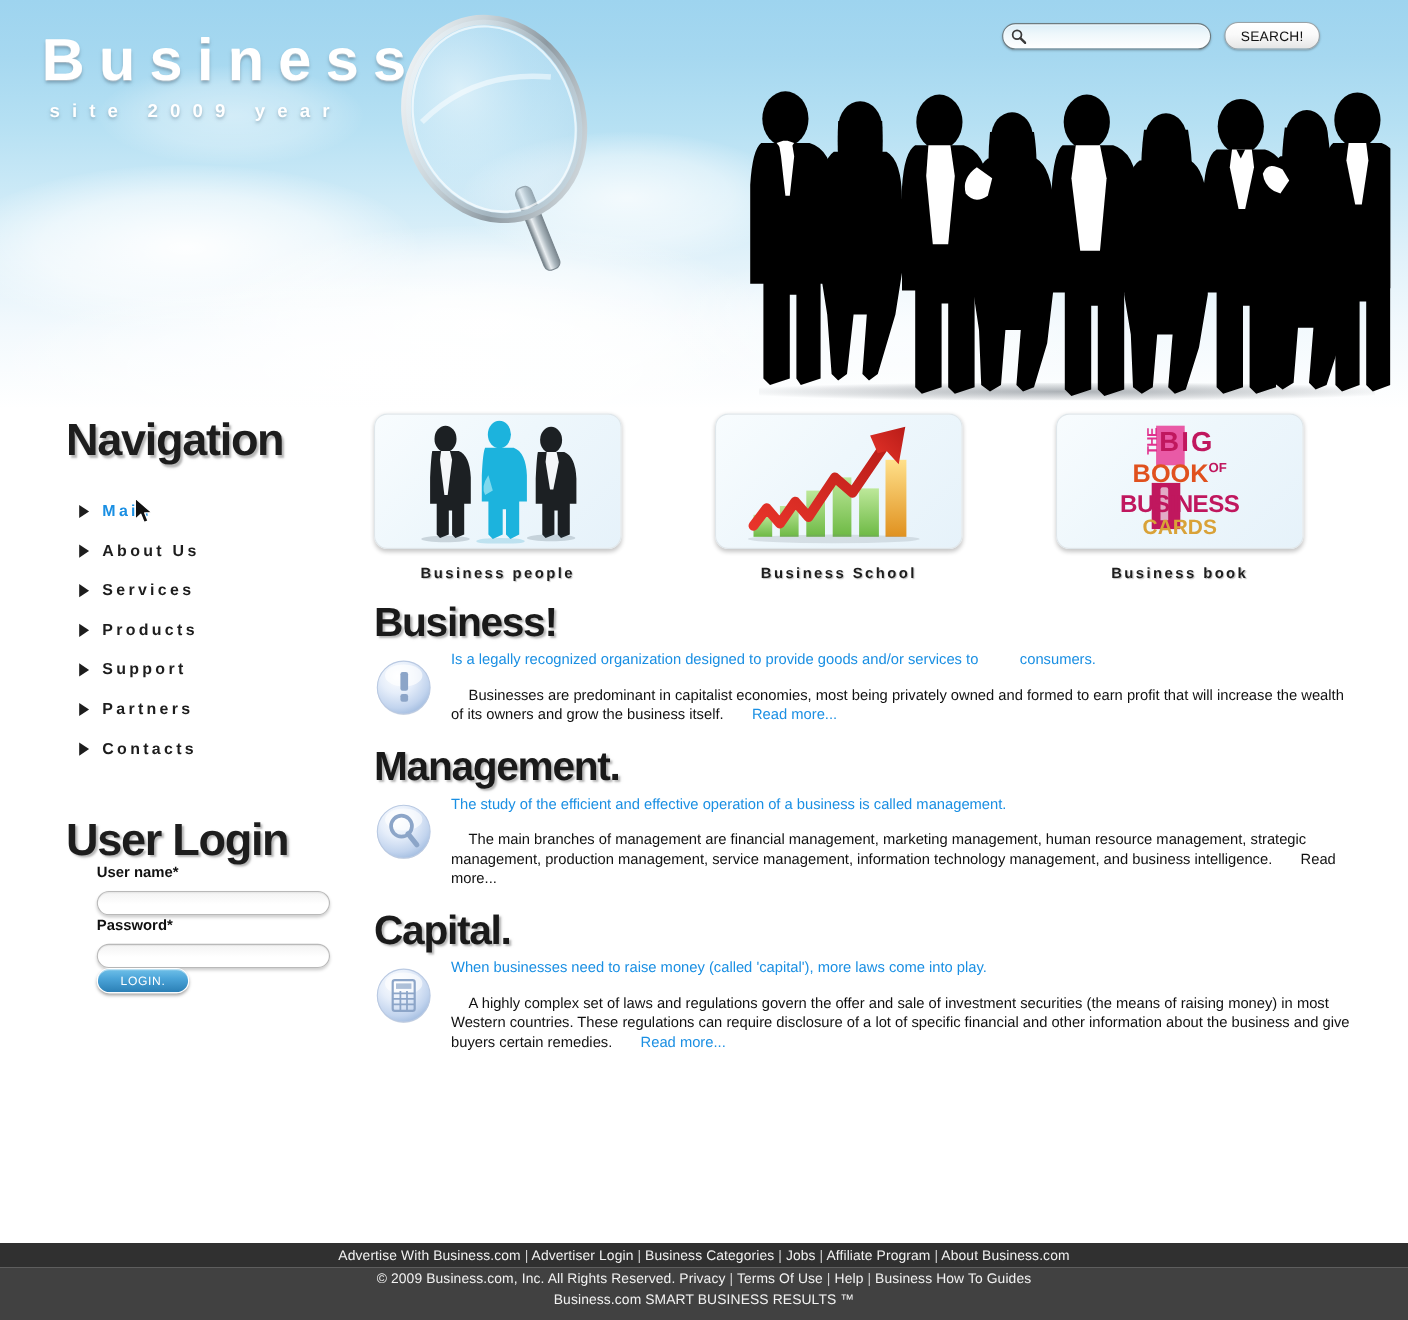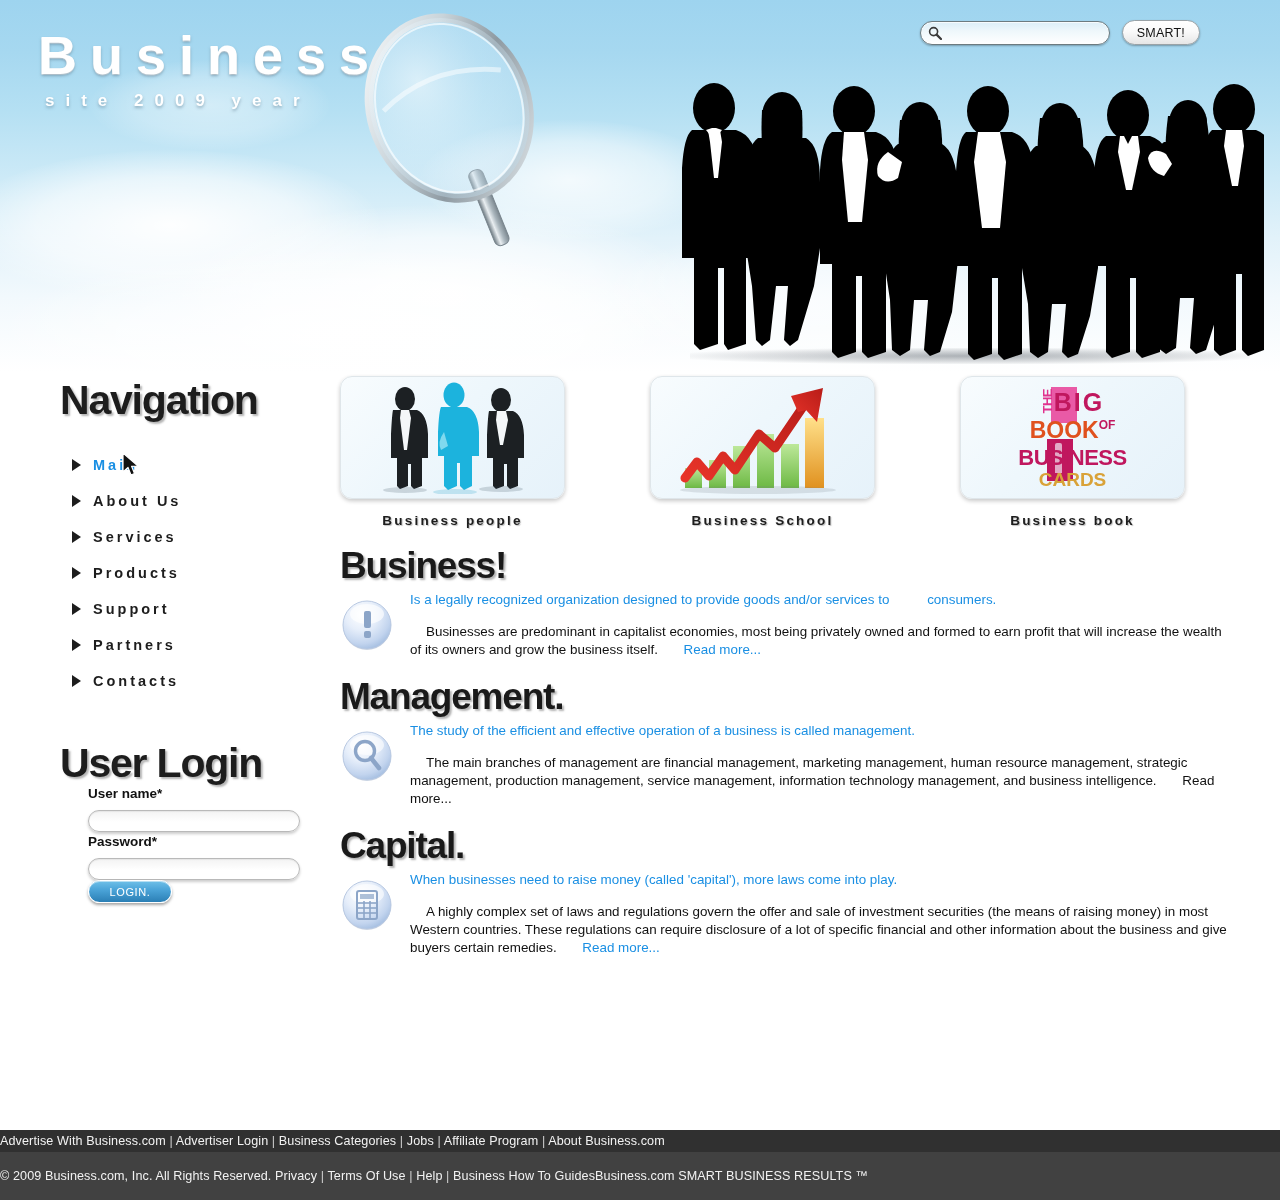--- a/index.html
+++ b/index.html
@@ -156,25 +156,25 @@
   .article-text { flex: 1; padding-left: 8px; }
   .lead { color: #1a8fe3; font-size: 13.4px; line-height: 1.45; }
   .para { color: #111; font-size: 13.4px; line-height: 1.33; margin-top: 14px; text-indent: 16px; }
   .readmore { color: #1a8fe3; margin-left: 22px; cursor: pointer; }
   .readmore.dark { color: #111; }
 
   
   .footer { position: absolute; left: 0; top: 1130px; width: 1280px; height: 70px; }
   .footer-top {
     height: 22px; background: #303030; width: 100%;
-    display: flex; align-items: center; justify-content: flex-start;
+    display: flex; align-items: center; justify-content: center;
   }
   .footer-rest {
     height: 48px; background: #414141; width: 100%;
-    display: flex; flex-direction: row; align-items: center;
+    display: flex; flex-direction: column; align-items: center;
     padding-top: 1px;
   }
   .f-line { color: #f2f2f2; font-size: 12.6px; line-height: 19px; letter-spacing: .1px; }
   .f-line span.sep { color: #cfcfcf; }
   .f-link { color: #f2f2f2; cursor: pointer; }
 
   
   .cursor { position: absolute; left: 122px; top: 452px; z-index: 30; pointer-events: none; }
 </style>
 </head>
@@ -227,21 +227,21 @@
     <div class="search-area">
       <div class="search-box">
         <span class="search-icon-sm">
           <svg width="14" height="14" viewBox="0 0 14 14">
             <circle cx="5.6" cy="5.6" r="4" fill="none" stroke="#3a3a3a" stroke-width="1.6"></circle>
             <line x1="8.6" y1="8.6" x2="13" y2="13" stroke="#3a3a3a" stroke-width="2.2" stroke-linecap="round"></line>
           </svg>
         </span>
         <input class="search-input" type="text" placeholder="" style="">
       </div>
-      <button class="search-btn">SMART!</button>
+      <button class="search-btn">SEARCH!</button>
     </div>
 
     <div class="people-shadow"></div>
     <svg class="people" width="592" height="280" viewBox="0 0 592 280">
       <g fill="#000000">
 
         <g transform="translate(0,0)">
           <ellipse cx="42" cy="26" rx="21" ry="25"></ellipse>
           <path d="M20 48 L64 48 Q84 54 86 86 L86 176 L74 176 L74 262 L56 268 L52 262 L52 186 L46 186 L46 262 L28 268 L22 262 L22 176 L10 176 L10 86 Q12 54 20 48 Z"></path>
           <path d="M36 48 L48 48 L50 60 L46 96 L42 96 L38 60 Z" fill="#ffffff"></path>

